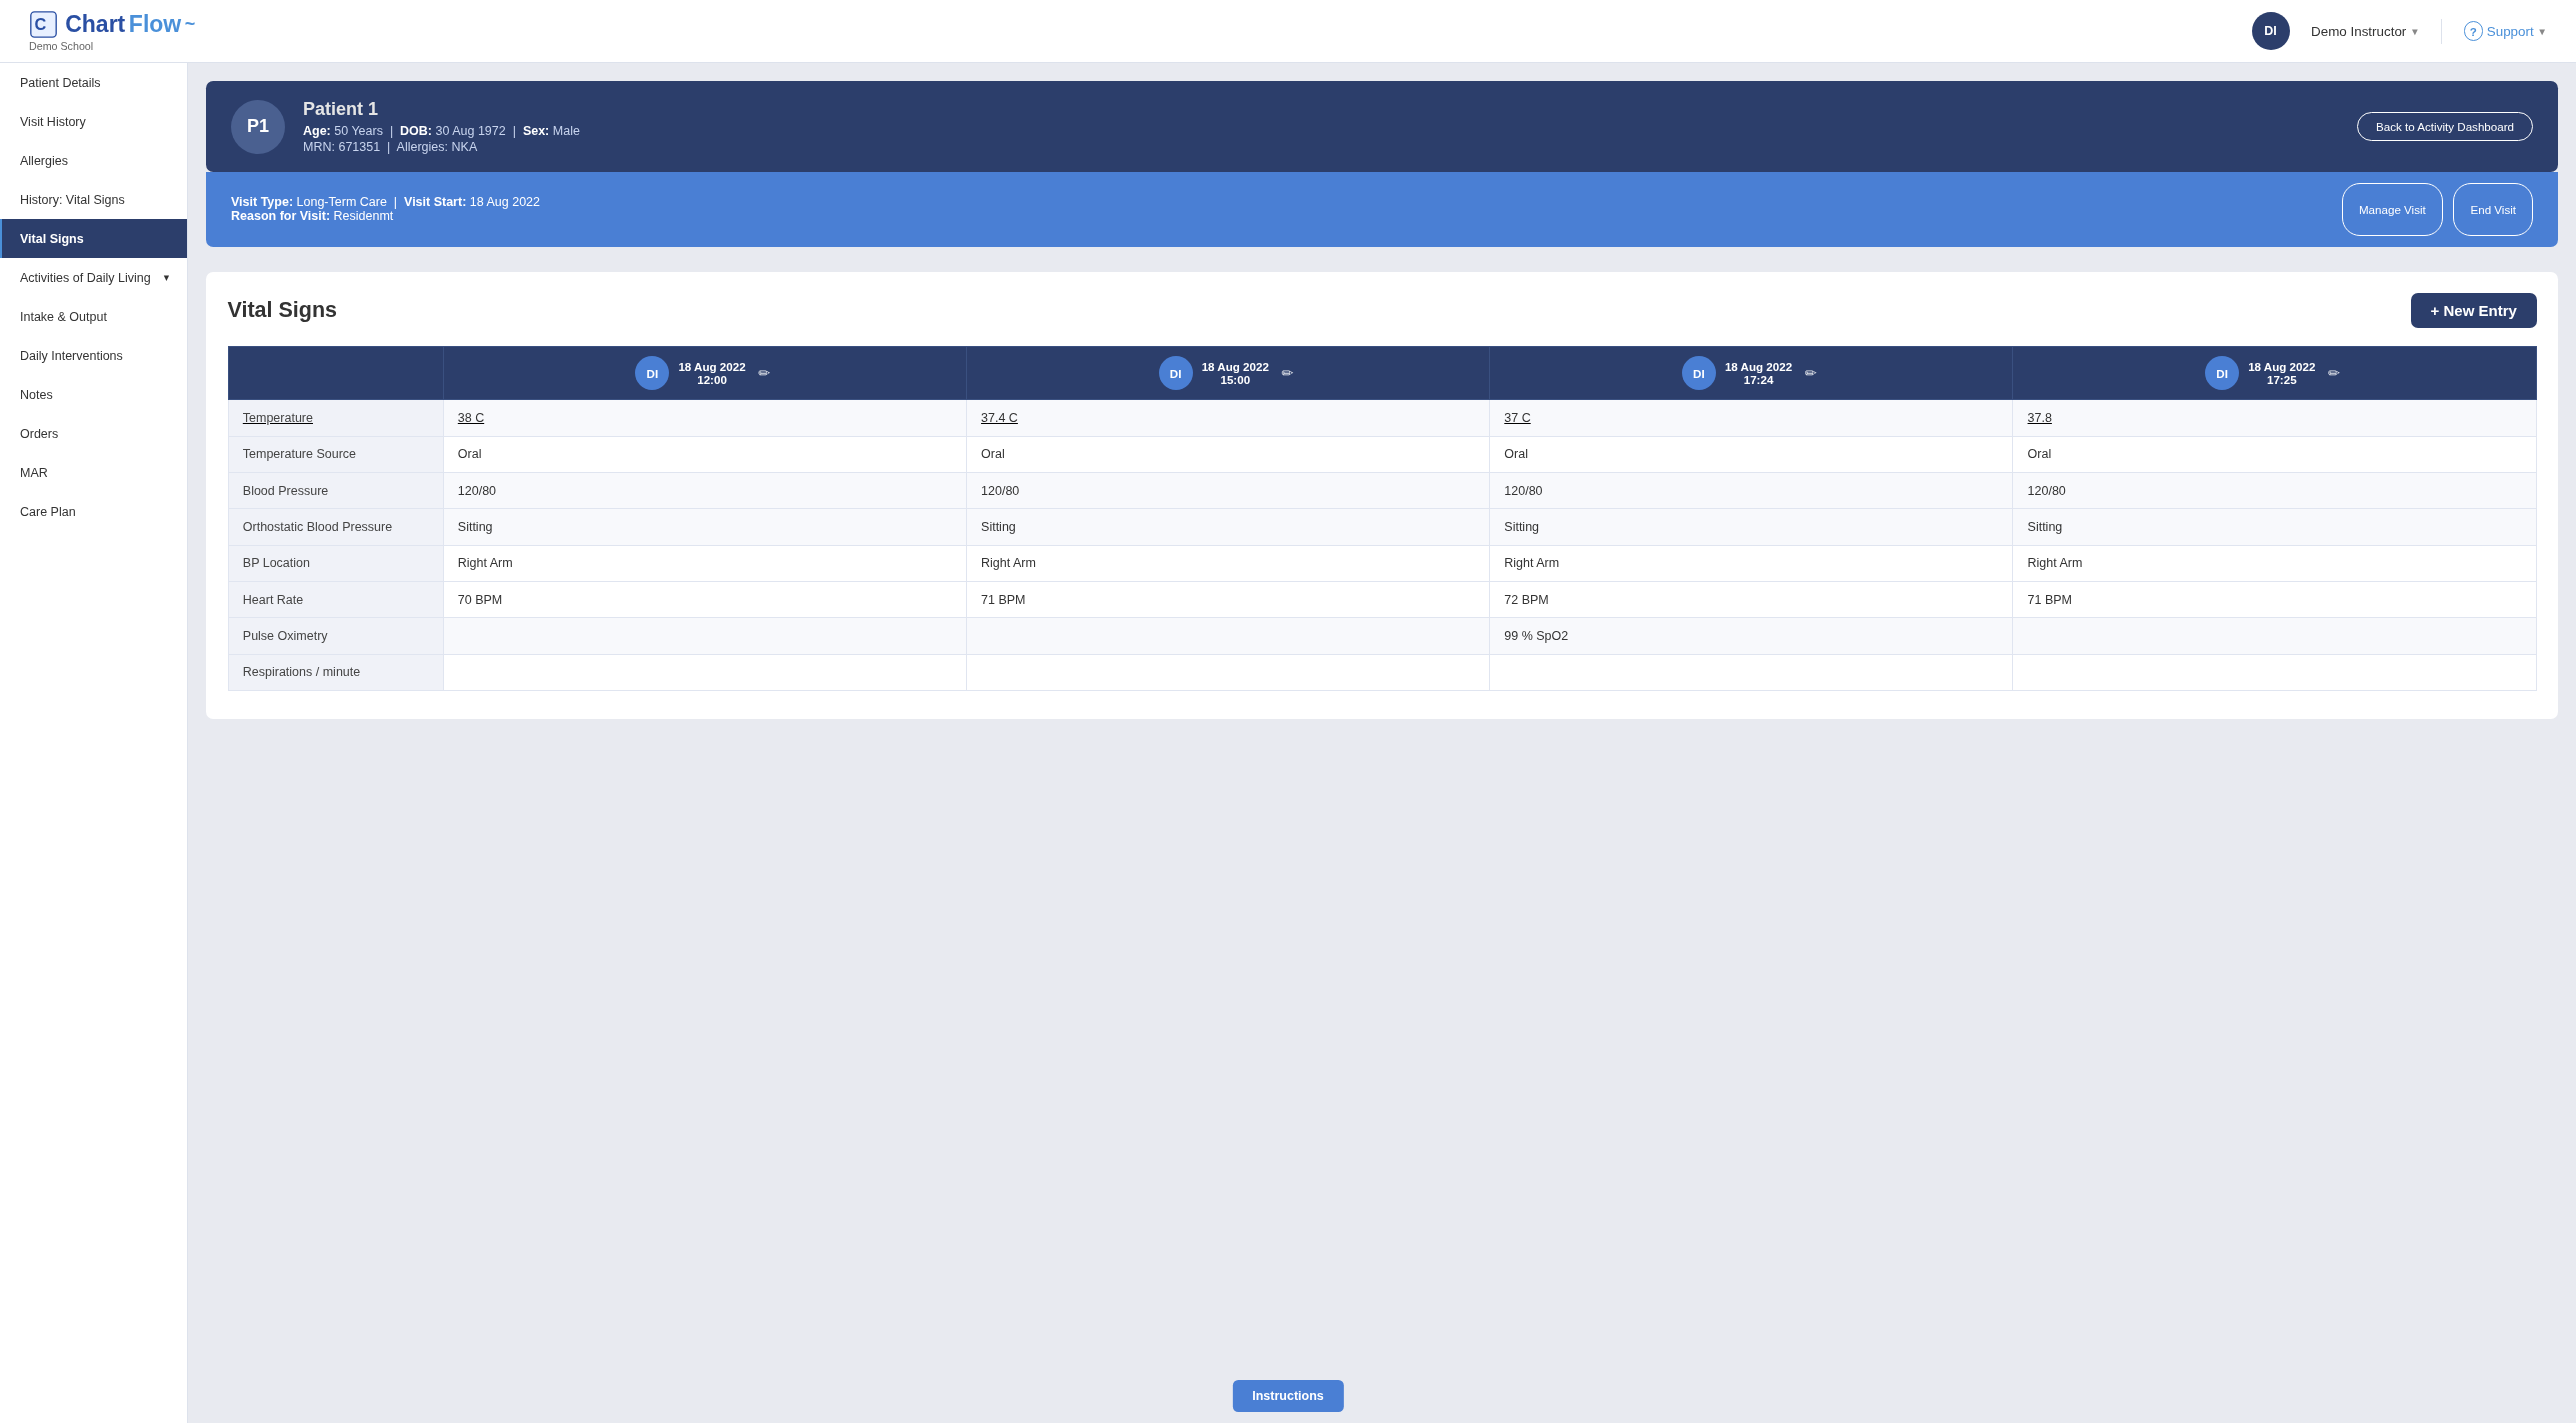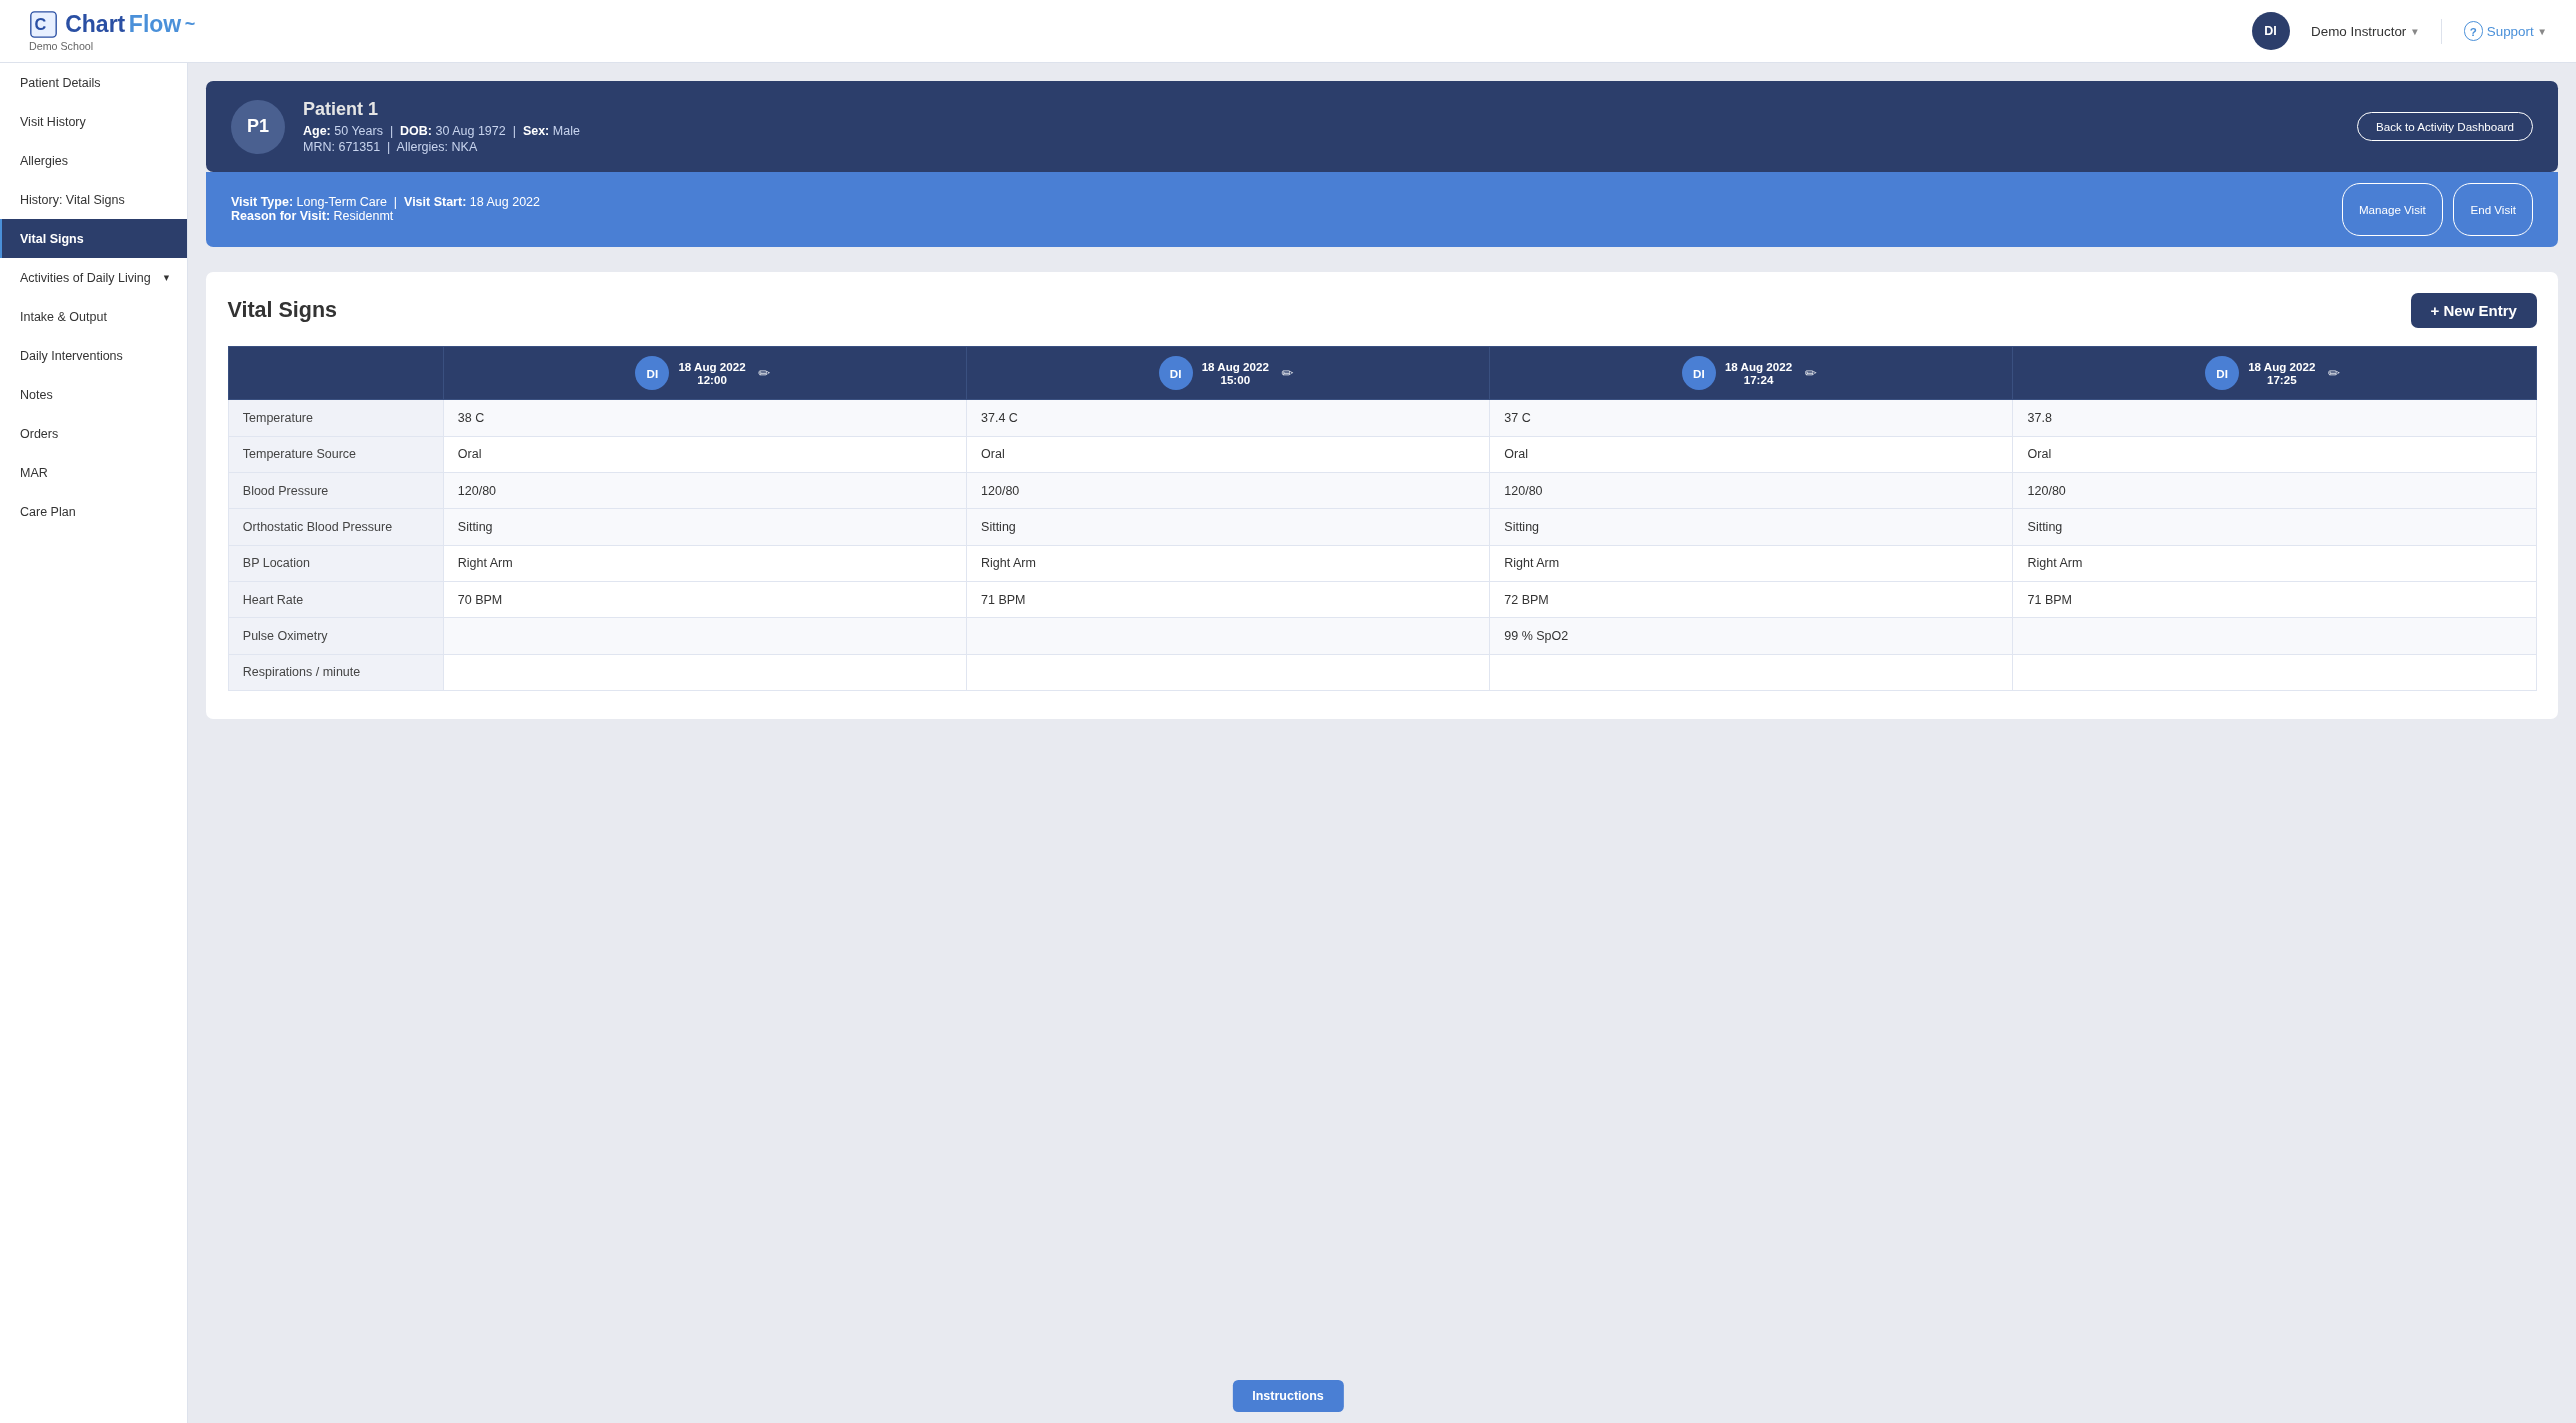--- a/index.html
+++ b/index.html
@@ -268,21 +268,21 @@
             <th style="background:#2c3e6b;border:0.9px solid #3a5080;padding:9px;">
               <div class="col-header-inner">
                 <div class="di-badge">DI</div>
                 <div class="col-date">18 Aug 2022<br>17:25</div>
                 <button class="edit-icon-btn">✏</button>
               </div>
             </th>
           </tr>
         </thead>
         <tbody id="vitals-tbody">
-        <tr style="background: #86efac;">
+        <tr style="background: #86efac; text-decoration: underline;">
               <td class="row-label" style="background: rgb(240, 242, 248);">Temperature</td>
               <td class="row-value" style="background: rgb(248, 249, 252);">38 C</td>
               <td class="row-value" style="background: rgb(248, 249, 252);">37.4 C</td>
               <td class="row-value" style="background: rgb(248, 249, 252);">37 C</td>
               <td class="row-value" style="background: rgb(248, 249, 252);">37.8</td>
             </tr>
             <tr style="background: rgb(255, 255, 255);">
               <td class="row-label" style="background: rgb(240, 242, 248);">Temperature Source</td>
               <td class="row-value" style="background: rgb(255, 255, 255);">Oral</td>
               <td class="row-value" style="background: rgb(255, 255, 255);">Oral</td>

